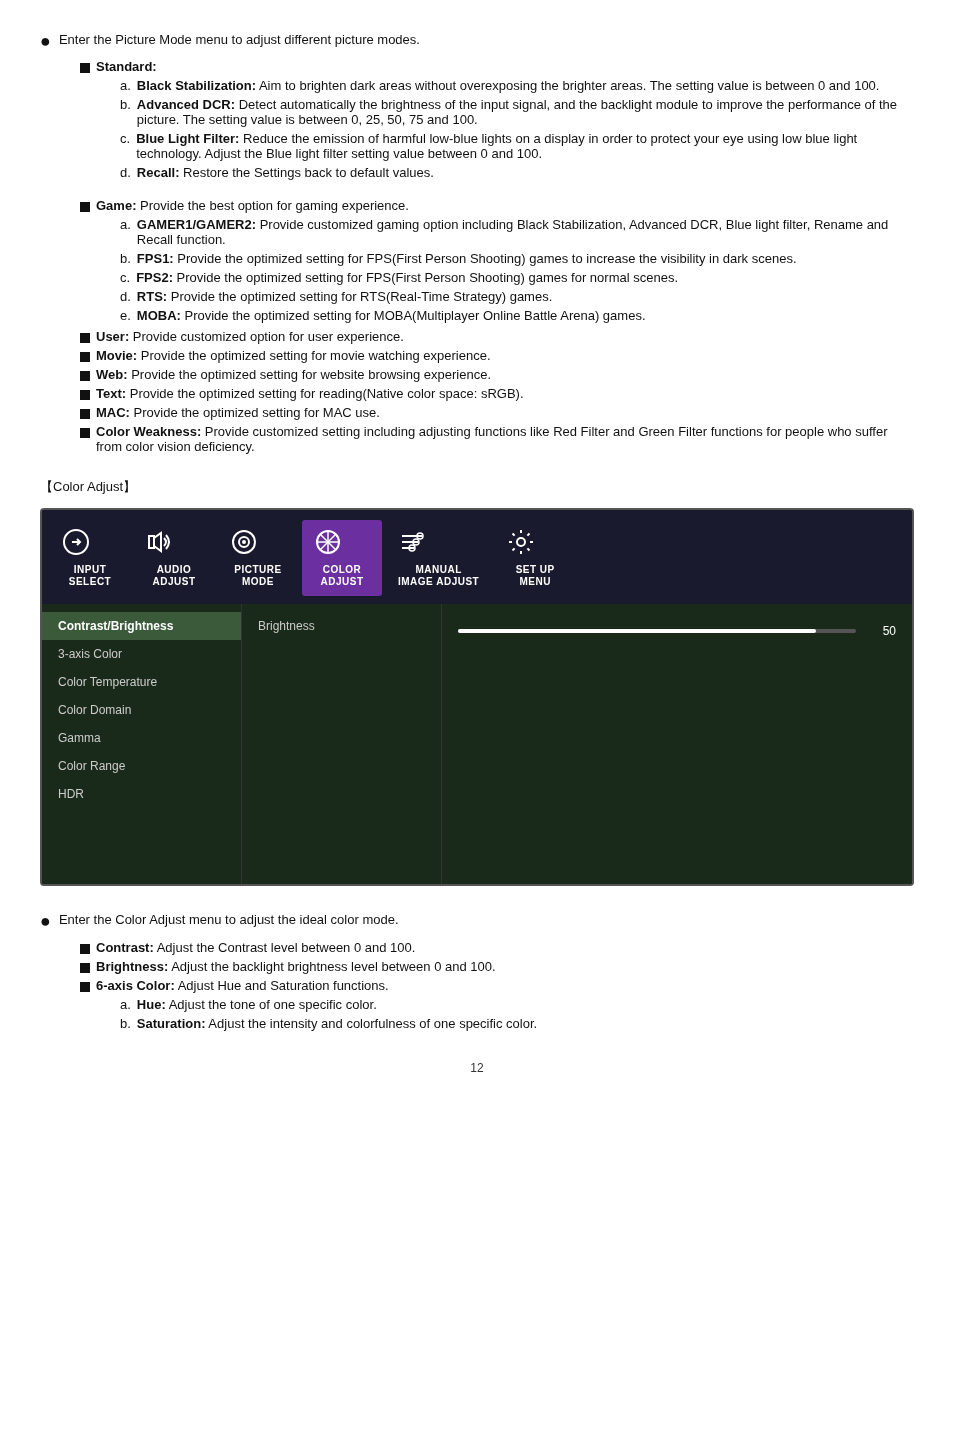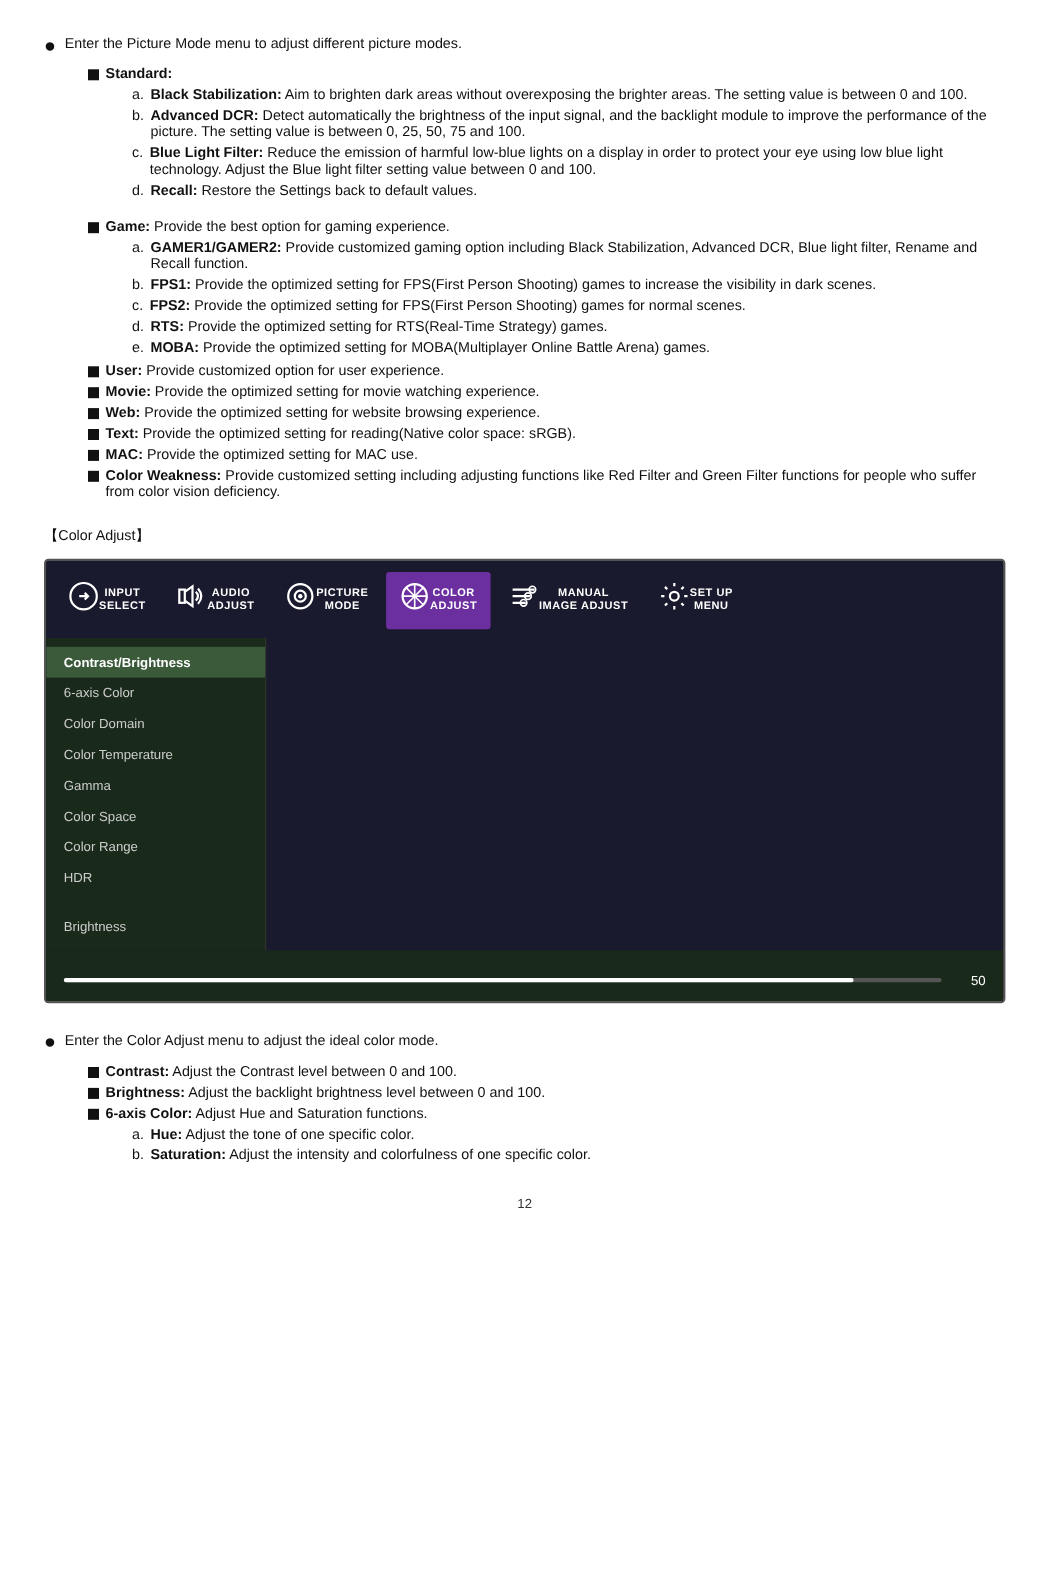--- a/index.html
+++ b/index.html
@@ -47,22 +47,21 @@
     .nav-bar {
       display: flex;
       align-items: stretch;
       background: #1a1a2e;
       padding: 10px 8px 8px 8px;
       gap: 4px;
     }
 
     .nav-item {
       display: flex;
-      flex-direction: row;
-      align-items: center;
+      flex-direction: column;
       justify-content: center;
       padding: 8px 12px;
       cursor: pointer;
       border-radius: 3px;
       min-width: 80px;
     }
 
     .nav-item.active {
       background: #6b2fa0;
     }
@@ -81,21 +80,20 @@
       text-align: center;
       line-height: 1.2;
       letter-spacing: 0.5px;
     }
 
     
     .content-area {
       display: flex;
       background: #1a1a2e;
       min-height: 280px;
-      flex-direction: column;
     }
 
     
     .left-menu {
       width: 200px;
       background: #1a2a1a;
       flex-shrink: 0;
       padding: 8px 0;
       border-right: 1px solid #333;
     }
@@ -338,25 +336,24 @@
           </svg>
         </div>
         <div class="nav-label">SET UP<br>MENU</div>
       </div>
     </div>
 
     <div class="content-area">
 
       <div class="left-menu">
         <div class="menu-item highlighted">Contrast/Brightness</div>
-        <div class="menu-item">6-axis Color</div>
+        <div class="menu-item">3-axis Color</div>
+        <div class="menu-item">Color Temperature</div>
         <div class="menu-item">Color Domain</div>
-        <div class="menu-item">Color Temperature</div>
         <div class="menu-item">Gamma</div>
-        <div class="menu-item">Color Space</div>
         <div class="menu-item">Color Range</div>
         <div class="menu-item">HDR</div>
       </div>
 
       <div class="middle-panel">
         <div class="middle-item">Brightness</div>
       </div>
 
       <div class="right-panel">
         <div class="slider-row">

